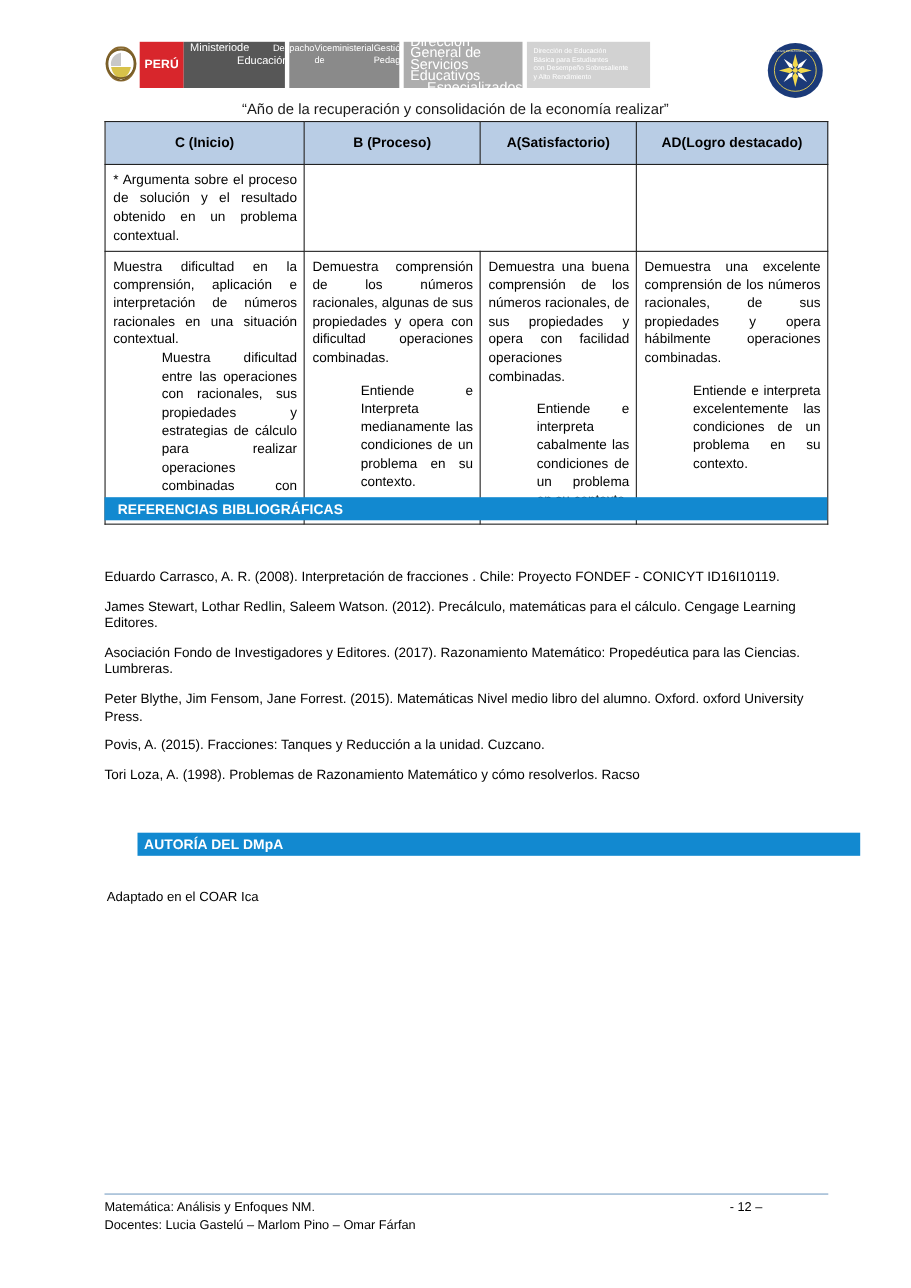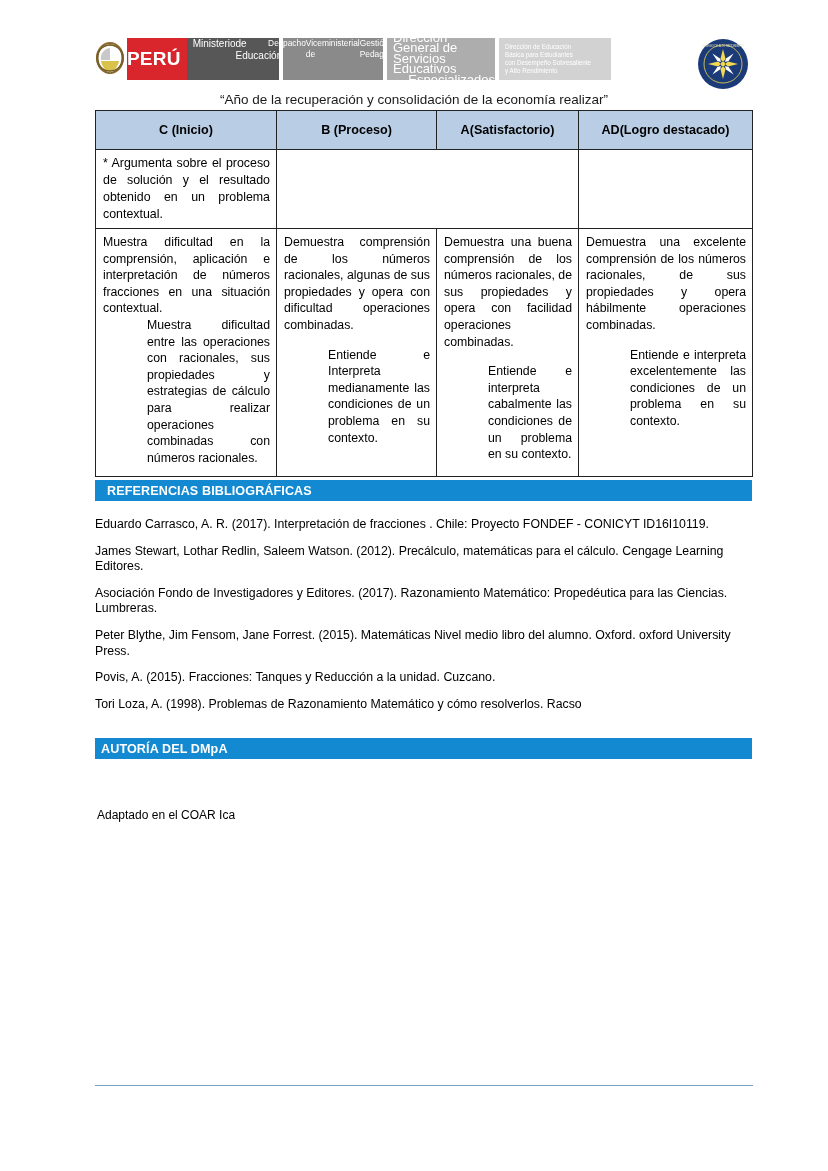--- a/index.html
+++ b/index.html
@@ -45,25 +45,25 @@
     display: flex;
     align-items: center;
     justify-content: center;
     background: #ffffff;
   }
   .coat-svg { display: block; }
 
   .peru-block {
     background: #D8262C;
     color: #ffffff;
-    width: 60px;
+    width: 40px;
     display: flex;
     align-items: center;
-    justify-content: flex-start;
-    font-size: 19px;
+    justify-content: center;
+    font-size: 11px;
     font-weight: bold;
     letter-spacing: .2px;
   }
   .minedu-block {
     background: #575757;
     color: #ffffff;
     width: 92px;
     display: flex;
     flex-direction: row;
     justify-content: center;
@@ -171,22 +171,22 @@
     height: 21px;
     background: #1289D0;
     color: #ffffff;
     font-size: 12.6px;
     font-weight: bold;
     display: flex;
     align-items: center;
     padding-left: 6px;
     letter-spacing: .1px;
   }
-  #banner-refs { top: 480px; padding-left: 12px; }
-  #banner-autoria { top: 738px; }
+  #banner-refs { top: 452px; padding-left: 12px; }
+  #banner-autoria { top: 757px; margin-left: 30px; }
 
   
   .ref-list {
     position: absolute;
     left: 95px;
     top: 517px;
     width: 658px;
   }
   .ref-item {
     font-size: 12.3px;
@@ -329,21 +329,21 @@
       <tr>
         <th>C (Inicio)</th>
         <th>B (Proceso)</th>
         <th>A(Satisfactorio)</th>
         <th>AD(Logro destacado)</th>
       </tr>
     </thead>
     <tbody>
       <tr>
         <td class="level-cell">
-          <p>Muestra dificultad en la comprensión, aplicación e interpretación de números fracciones en una situación contextual.</p>
+          <p>Muestra dificultad en la comprensión, aplicación e interpretación de números racionales en una situación contextual.</p>
           <p style="margin-top:0">Muestra dificultad entre las operaciones con racionales, sus propiedades y estrategias de cálculo para realizar operaciones combinadas con números racionales.</p>
         </td>
         <td class="level-cell">
           <p>Demuestra comprensión de los números racionales, algunas de sus propiedades y opera con dificultad operaciones combinadas.</p>
           <p>Entiende e Interpreta medianamente las condiciones de un problema en su contexto.</p>
         </td>
         <td class="level-cell">
           <p>Demuestra una buena comprensión de los números racionales, de sus propiedades y opera con facilidad operaciones combinadas.</p>
           <p>Entiende e interpreta cabalmente las condiciones de un problema en su contexto.</p>
         </td>
@@ -351,26 +351,35 @@
           <p>Demuestra una excelente comprensión de los números racionales, de sus propiedades y opera hábilmente operaciones combinadas.</p>
           <p> Entiende e interpreta excelentemente las condiciones de un problema en su contexto.</p>
         </td>
       </tr>
     </tbody>
   </table>
 
   <div class="banner" id="banner-refs">REFERENCIAS BIBLIOGRÁFICAS</div>
 
   <div class="ref-list">
-    <div class="ref-item">Eduardo Carrasco, A. R. (2017). Interpretación de fracciones . Chile: Proyecto FONDEF - CONICYT ID16I10119.</div>
+    <div class="ref-item">Eduardo Carrasco, A. R. (2008). Interpretación de fracciones . Chile: Proyecto FONDEF - CONICYT ID16I10119.</div>
     <div class="ref-item">James Stewart, Lothar Redlin, Saleem Watson. (2012). Precálculo, matemáticas para el cálculo. Cengage Learning Editores.</div>
     <div class="ref-item">Asociación Fondo de Investigadores y Editores. (2017). Razonamiento Matemático: Propedéutica para las Ciencias. Lumbreras.</div>
     <div class="ref-item">Peter Blythe, Jim Fensom, Jane Forrest. (2015). Matemáticas Nivel medio libro del alumno. Oxford. oxford University Press.</div>
     <div class="ref-item">Povis, A. (2015). Fracciones: Tanques y Reducción a la unidad. Cuzcano.</div>
     <div class="ref-item">Tori Loza, A. (1998). Problemas de Razonamiento Matemático y cómo resolverlos. Racso</div>
   </div>
 
   <div class="banner" id="banner-autoria">AUTORÍA DEL DMpA</div>
   <div class="autoria-text">Adaptado en el COAR Ica</div>
 
   <div class="footer-rule"></div>
+  <div class="footer">
+    <div class="footer-row">
+      <div class="footer-left">
+        <div>Matemática: Análisis y Enfoques NM.</div>
+        <div>Docentes: Lucia Gastelú – Marlom Pino – Omar Fárfan</div>
+      </div>
+      <div class="footer-page">- 12 –</div>
+    </div>
+  </div>
 
 </div>
 
 </body></html>

